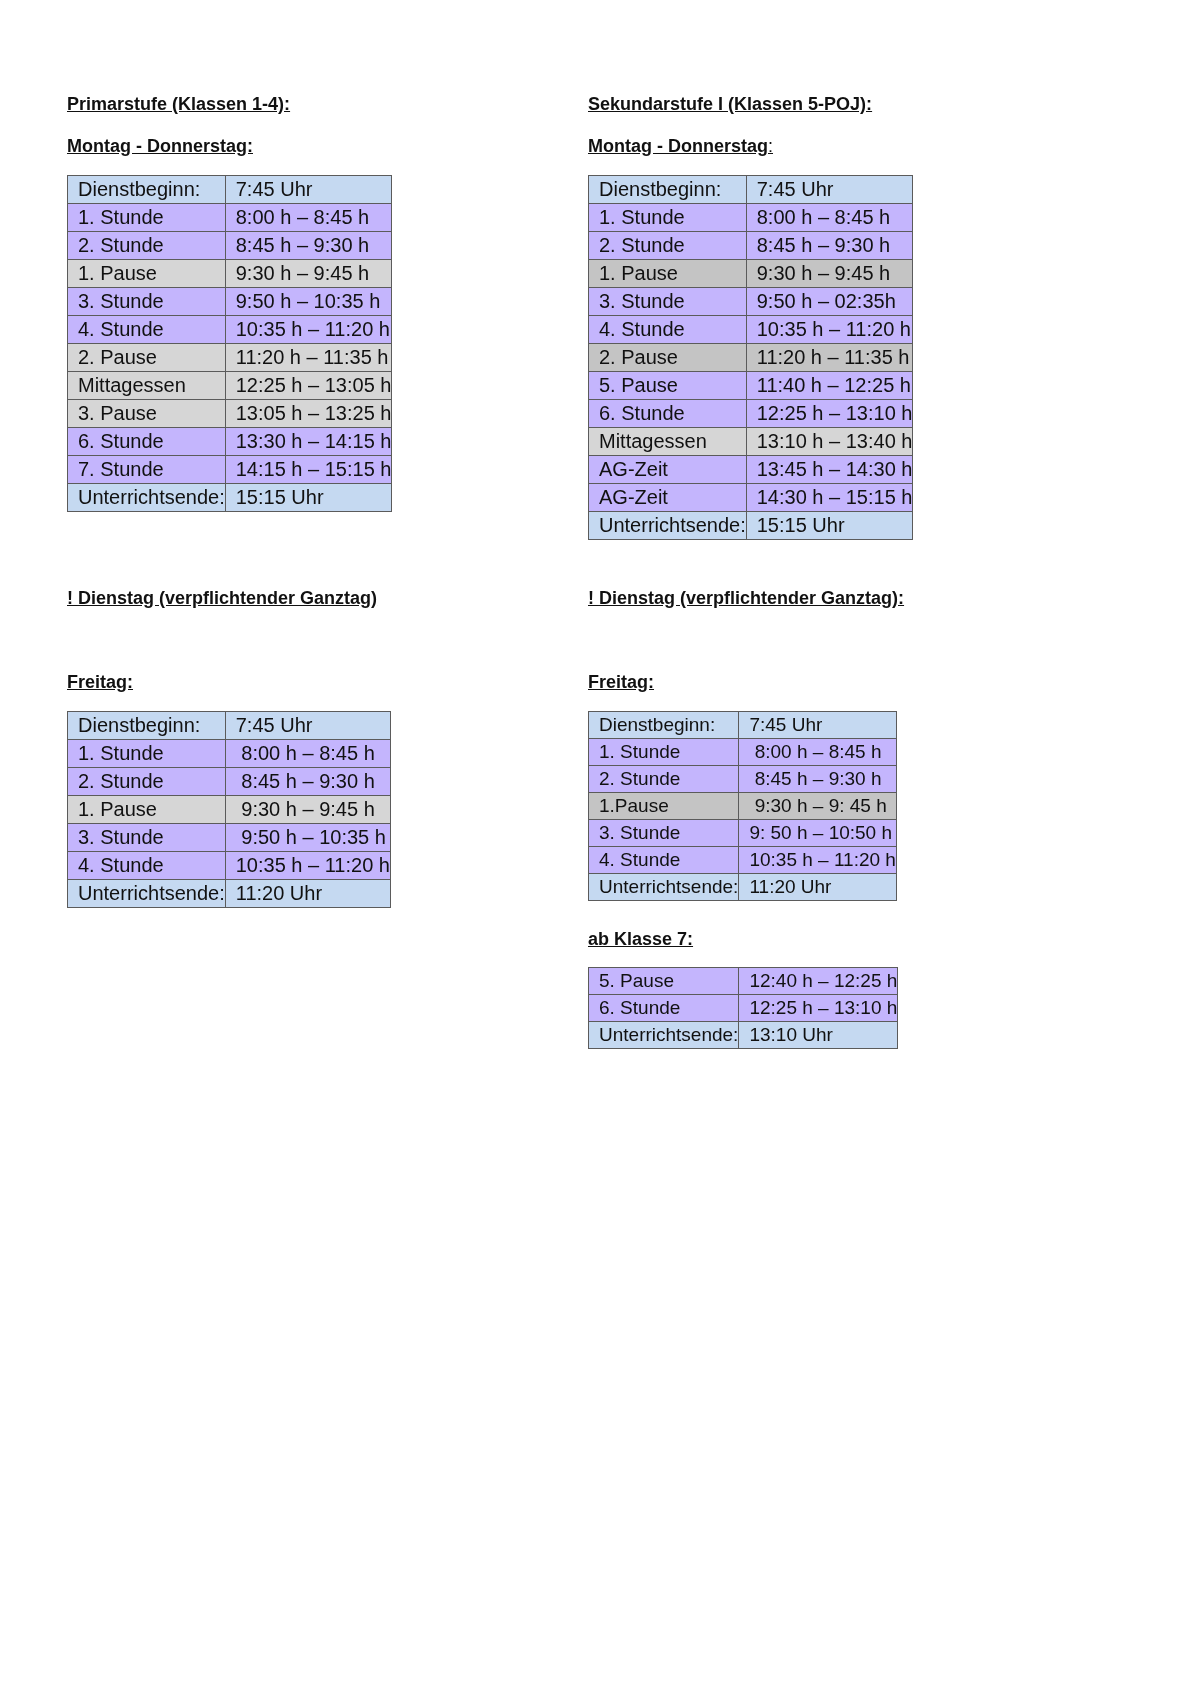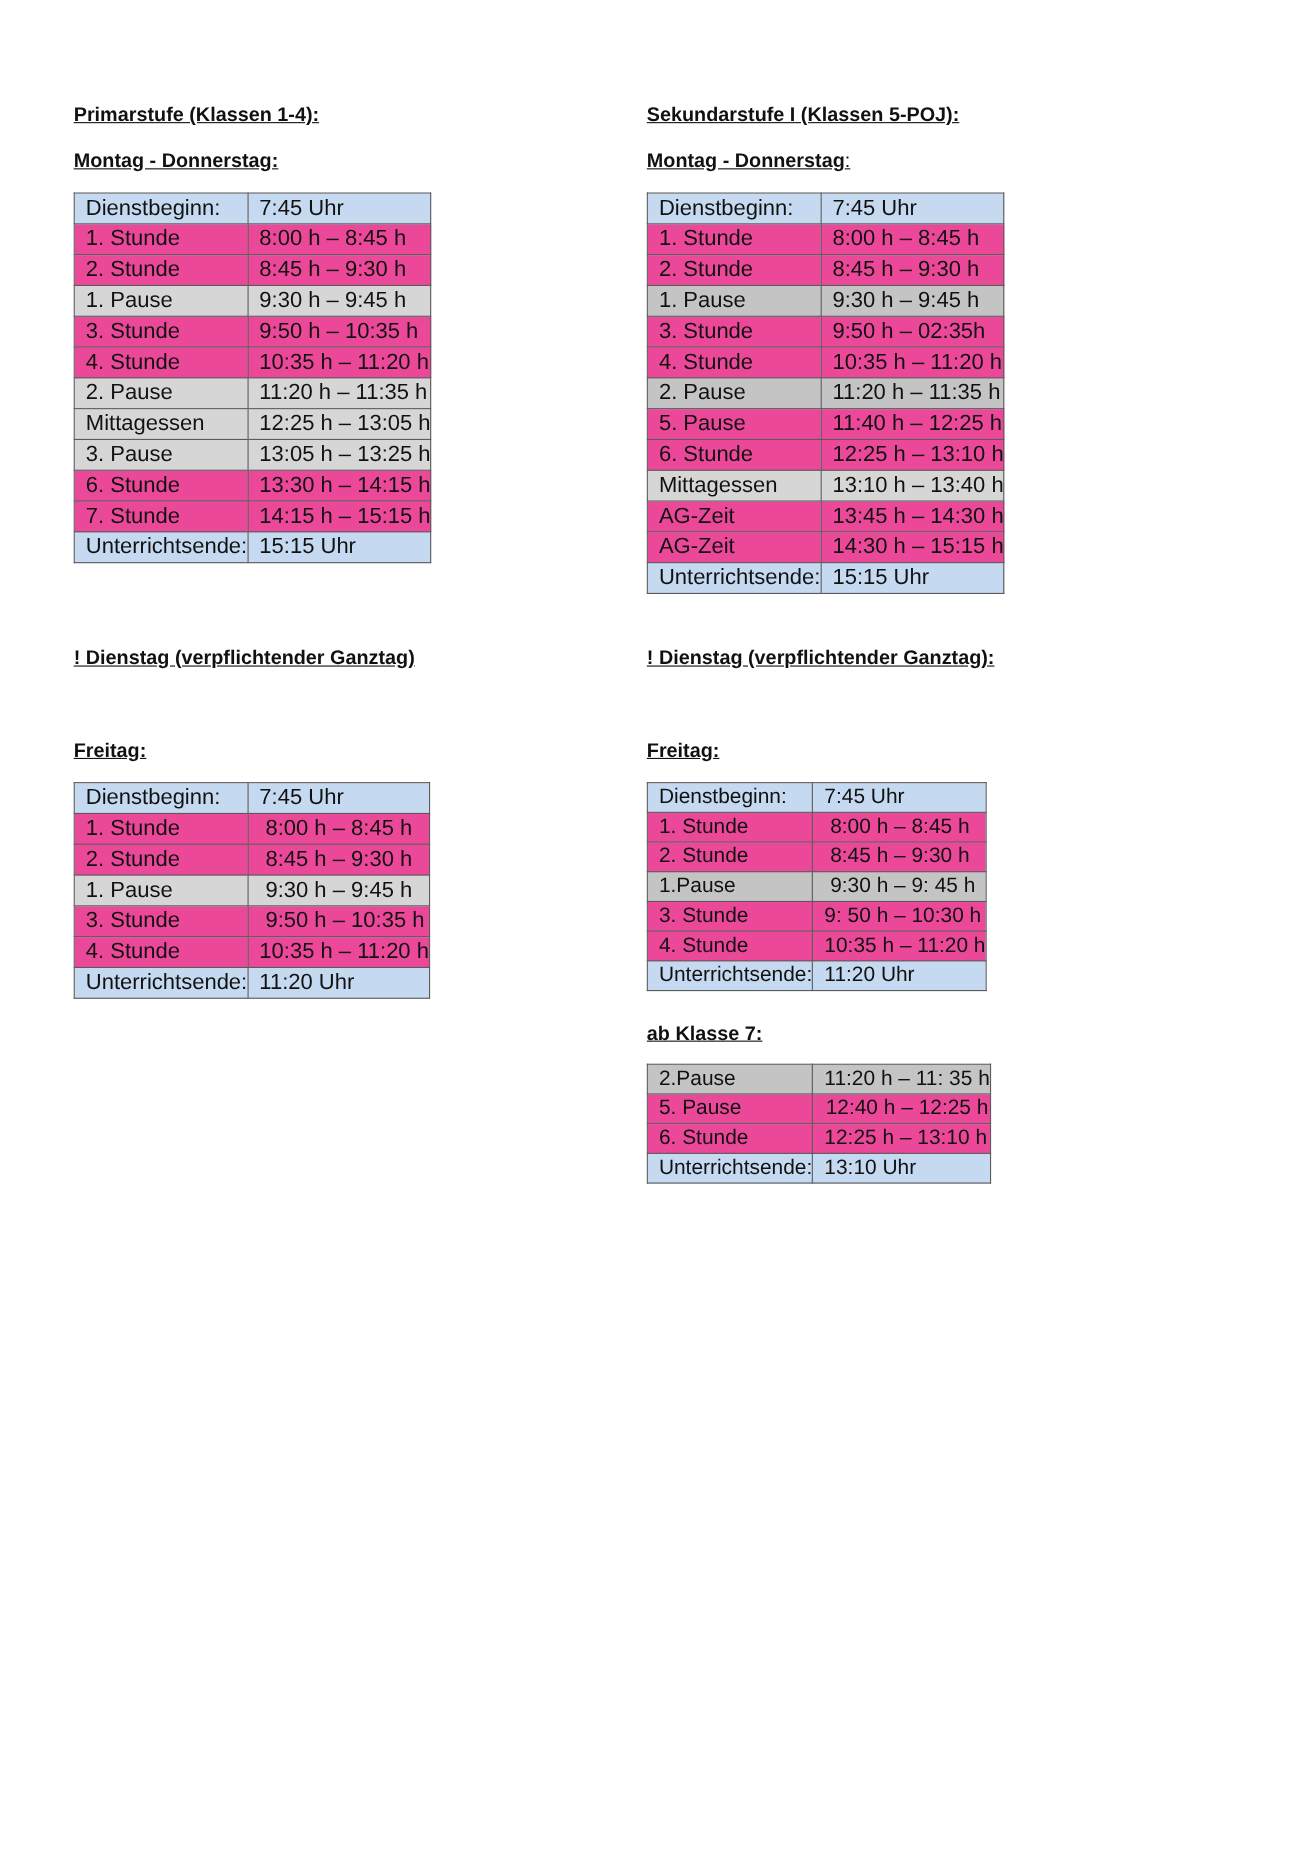--- a/index.html
+++ b/index.html
@@ -21,21 +21,21 @@
       font-size: 20px;
     }
     table.sched td {
       border: 1px solid #5b5b5b; padding: 0 0 0 10px; height: 27px;
       line-height: 27px; white-space: nowrap; vertical-align: middle;
     }
     table.compact td { height: 26px; line-height: 26px; font-size: 19px; }
     tr.blue td { background: #c5d9f1; }
     tr.grey td { background: #d6d6d6; }
     tr.grey2 td { background: #c4c4c4; }
-    tr.white td { background: #ec4899; }
+    tr.white td { background: #c4b5fd; }
   </style>
 </head>
 <body>
 
 <div class="col col-left">
   <div class="heading u" style="top:93px">Primarstufe (Klassen 1-4):</div>
   <div class="heading" style="top:135px">Montag - Donnerstag:</div>
   <table class="sched" style="top:175px">
     <colgroup>
         <col style="width:175px">
@@ -214,43 +214,39 @@
         <tr class="white">
           <td>2. Stunde</td>
           <td style="white-space: pre;"> 8:45 h – 9:30 h</td>
         </tr>
         <tr class="grey2">
           <td>1.Pause</td>
           <td style="white-space: pre;"> 9:30 h – 9: 45 h</td>
         </tr>
         <tr class="white">
           <td>3. Stunde</td>
-          <td style="white-space: pre;">9: 50 h – 10:30 h</td>
+          <td style="white-space: pre;">9: 50 h – 10:50 h</td>
         </tr>
         <tr class="white">
           <td>4. Stunde</td>
           <td style="white-space: pre;">10:35 h – 11:20 h</td>
         </tr>
         <tr class="blue">
           <td>Unterrichtsende:</td>
           <td style="white-space: pre;">11:20 Uhr</td>
         </tr>
       </tbody>
   </table>
   <div class="heading u" style="top:928px">ab Klasse 7:</div>
   <table class="sched compact" style="top:967px">
     <colgroup>
         <col style="width:168px">
         <col style="width:202px">
       </colgroup>
     <tbody>
-        <tr class="grey2">
-          <td>2.Pause</td>
-          <td style="white-space: pre;">11:20 h – 11: 35 h</td>
-        </tr>
         <tr class="white">
           <td>5. Pause</td>
           <td style="white-space: pre; text-align: center;">12:40 h – 12:25 h</td>
         </tr>
         <tr class="white">
           <td>6. Stunde</td>
           <td style="white-space: pre;">12:25 h – 13:10 h</td>
         </tr>
         <tr class="blue">
           <td>Unterrichtsende:</td>

